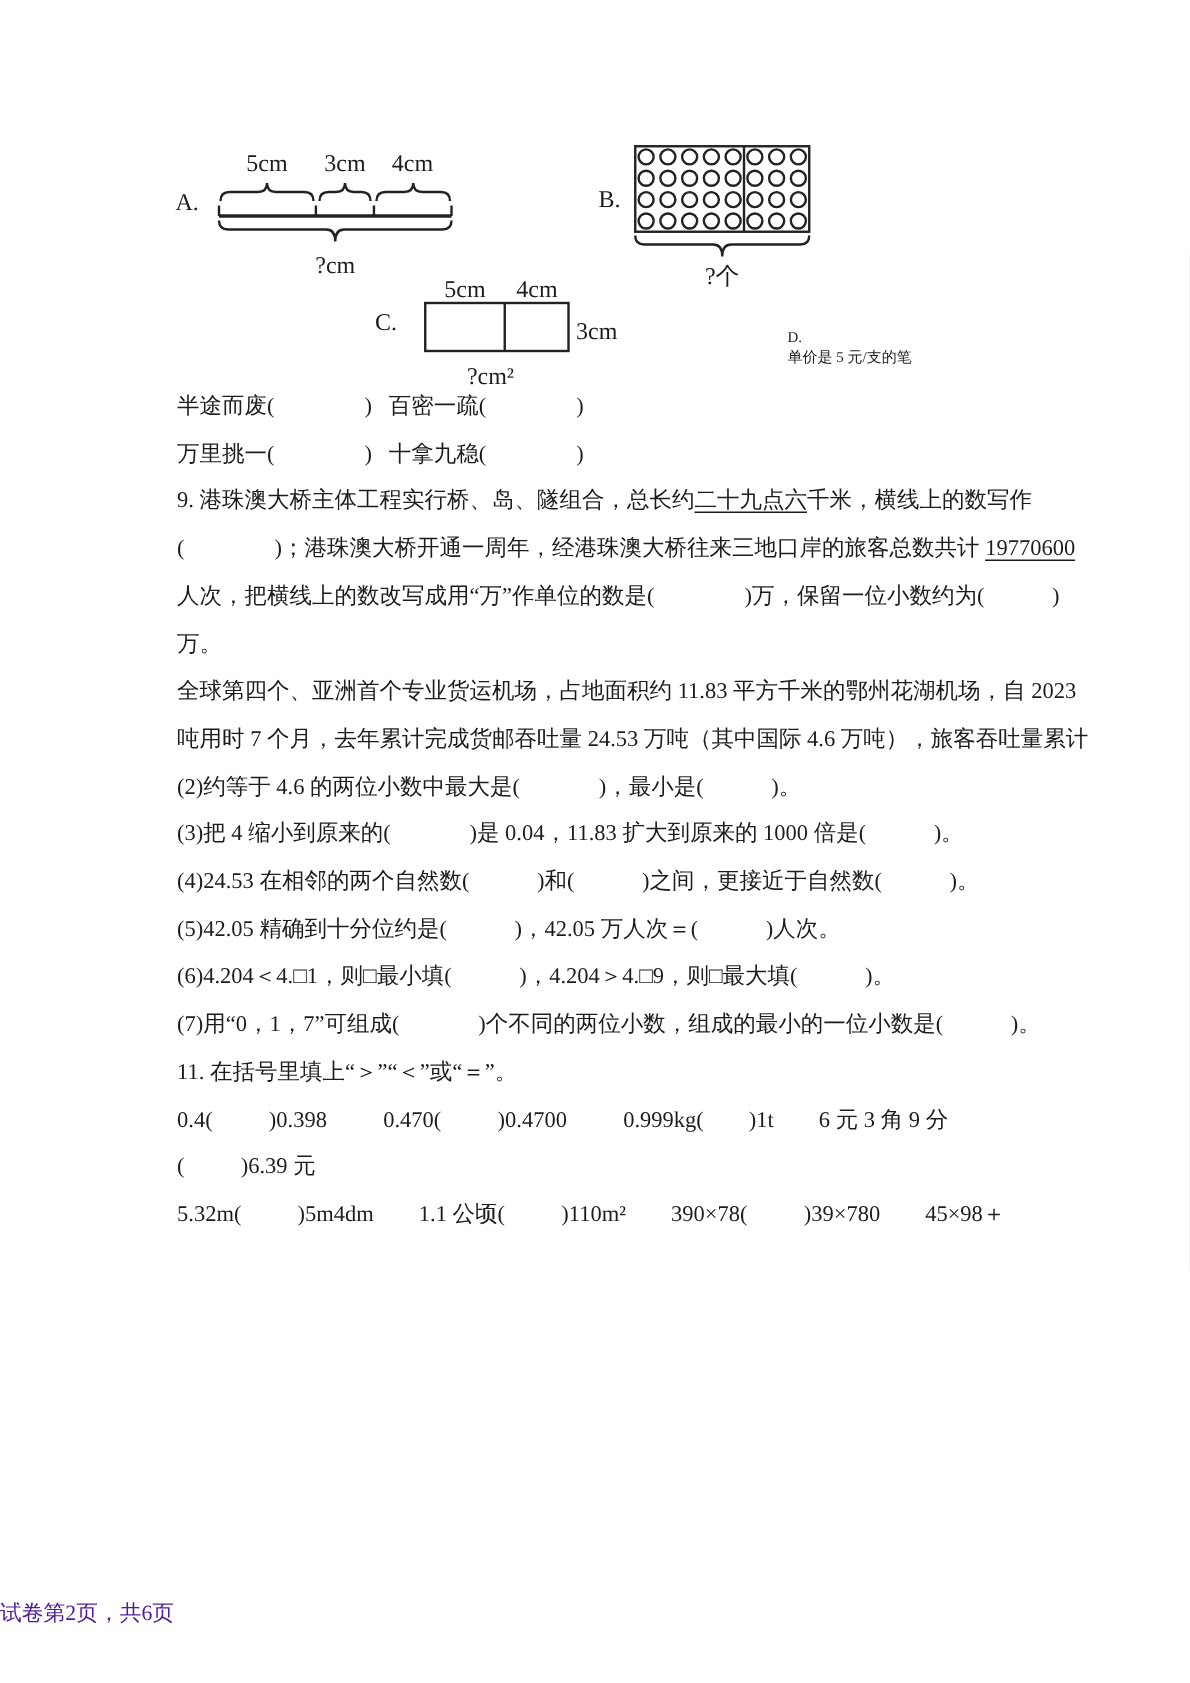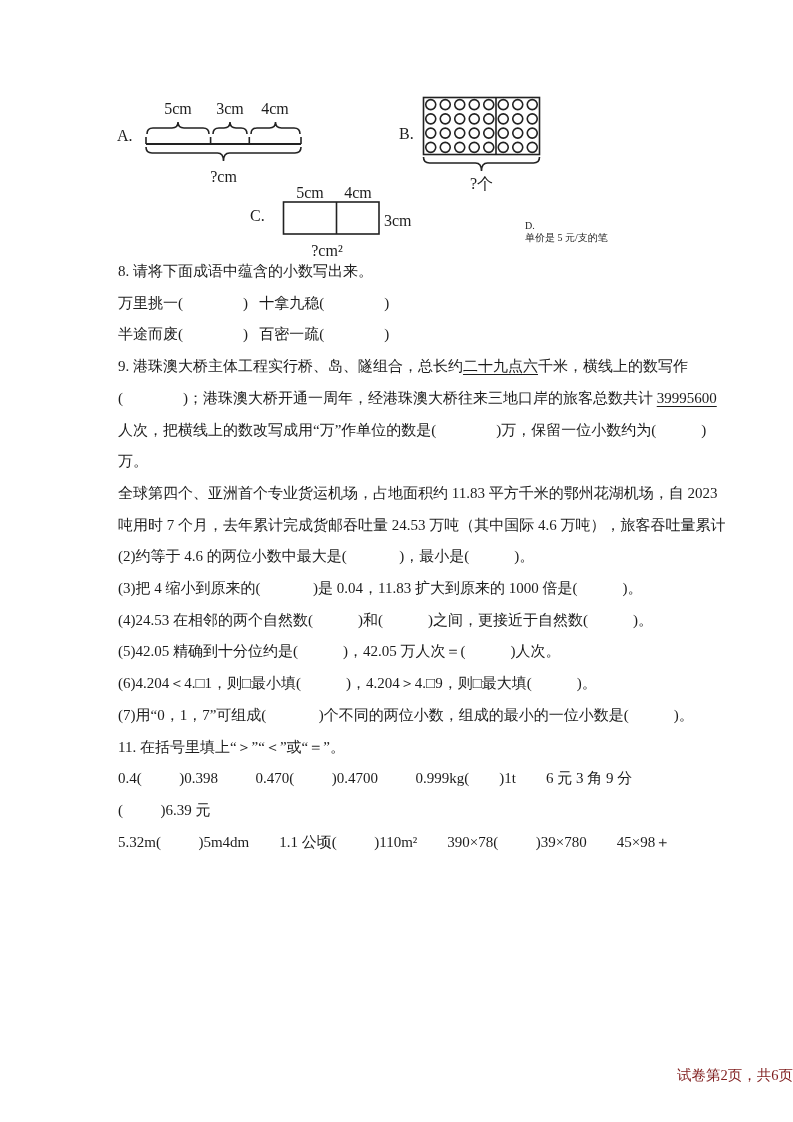--- a/index.html
+++ b/index.html
@@ -15,21 +15,21 @@
   .thick { stroke:#222222; fill:none; stroke-width:2.2; }
   .dot   { fill:#ffffff; stroke:#222222; stroke-width:1.6; }
   svg text { fill:#1c1c1c; font-family:"Liberation Serif","DejaVu Serif","DejaVu Sans",serif; }
   .svg-lab { font-size:16px; }
   .body-text { position:absolute; left:118px; top:256px; width:600px; }
   .line { font-size:15px; line-height:31.7px; white-space:pre; }
   .u { text-decoration:underline; text-underline-offset:3px;margin-top:27px; }
   .fig-d { position:absolute; left:515px; top:209px; font-size:10px; white-space:pre; }
   .footer {
     position:absolute; left:0; top:1066px; width:100%;
-    text-align:right; font-size:14.5px; color:#7f1d1d;
+    text-align:left; font-size:14.5px; color:#4c1d95;
   }
 </style>
 </head>
 <body>
 
 <div class="page">
 
   <div class="fig-label" style="left:117px; top:127px;">A.</div>
   <svg class="fig-svg" style="left:138px; top:98px;" width="168" height="92" viewBox="0 0 168 92">
     <text class="svg-lab" x="40" y="16" text-anchor="middle">5cm</text>
@@ -95,25 +95,24 @@
     <text class="svg-lab" x="122" y="42" text-anchor="start">3cm</text>
     <text class="svg-lab" x="65" y="72" text-anchor="middle">?cm²</text>
   </svg>
 
   <div class="fig-d">
     <span>D.</span>
     <span>单价是 5 元/支的笔</span>
   </div>
 
   <div class="body-text">
-    <div class="line">8. 请将下面成语中蕴含的小数写出来。</div>
+    <div class="line">半途而废(                )   百密一疏(                )</div>
     <div class="line">万里挑一(                )   十拿九稳(                )</div>
-    <div class="line">半途而废(                )   百密一疏(                )</div>
     <div class="line"><span>9. 港珠澳大桥主体工程实行桥、岛、隧组合，总长约</span><span class="u">二十九点六</span><span>千米，横线上的数写作</span></div>
-    <div class="line"><span>(                )；港珠澳大桥开通一周年，经港珠澳大桥往来三地口岸的旅客总数共计 </span><span class="u">39995600</span></div>
+    <div class="line"><span>(                )；港珠澳大桥开通一周年，经港珠澳大桥往来三地口岸的旅客总数共计 </span><span class="u">19770600</span></div>
     <div class="line">人次，把横线上的数改写成用“万”作单位的数是(                )万，保留一位小数约为(            )</div>
     <div class="line">万。</div>
     <div class="line">全球第四个、亚洲首个专业货运机场，占地面积约 11.83 平方千米的鄂州花湖机场，自 2023</div>
     <div class="line">吨用时 7 个月，去年累计完成货邮吞吐量 24.53 万吨（其中国际 4.6 万吨），旅客吞吐量累计</div>
     <div class="line">(2)约等于 4.6 的两位小数中最大是(              )，最小是(            )。</div>
     <div class="line">(3)把 4 缩小到原来的(              )是 0.04，11.83 扩大到原来的 1000 倍是(            )。</div>
     <div class="line">(4)24.53 在相邻的两个自然数(            )和(            )之间，更接近于自然数(            )。</div>
     <div class="line">(5)42.05 精确到十分位约是(            )，42.05 万人次＝(            )人次。</div>
     <div class="line">(6)4.204＜4.□1，则□最小填(            )，4.204＞4.□9，则□最大填(            )。</div>
     <div class="line">(7)用“0，1，7”可组成(              )个不同的两位小数，组成的最小的一位小数是(            )。</div>

